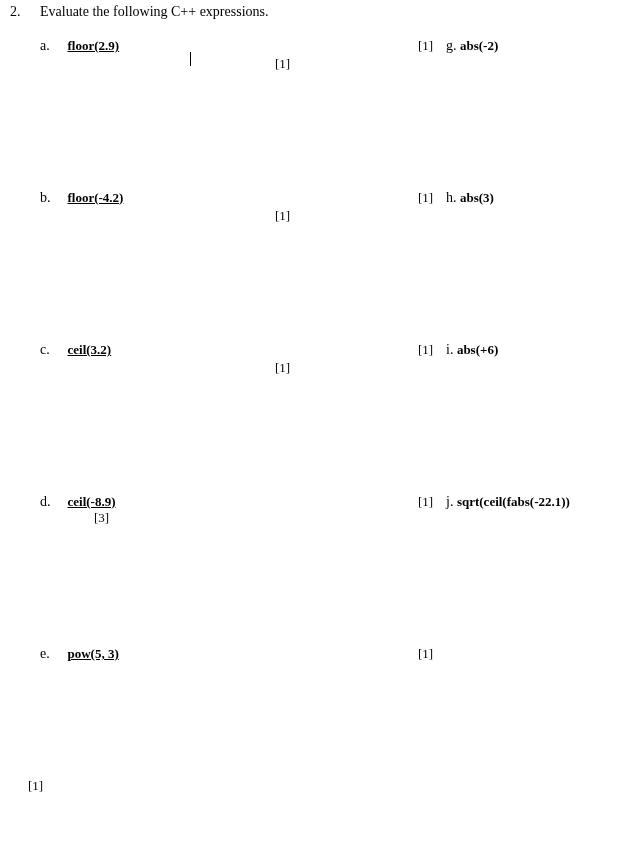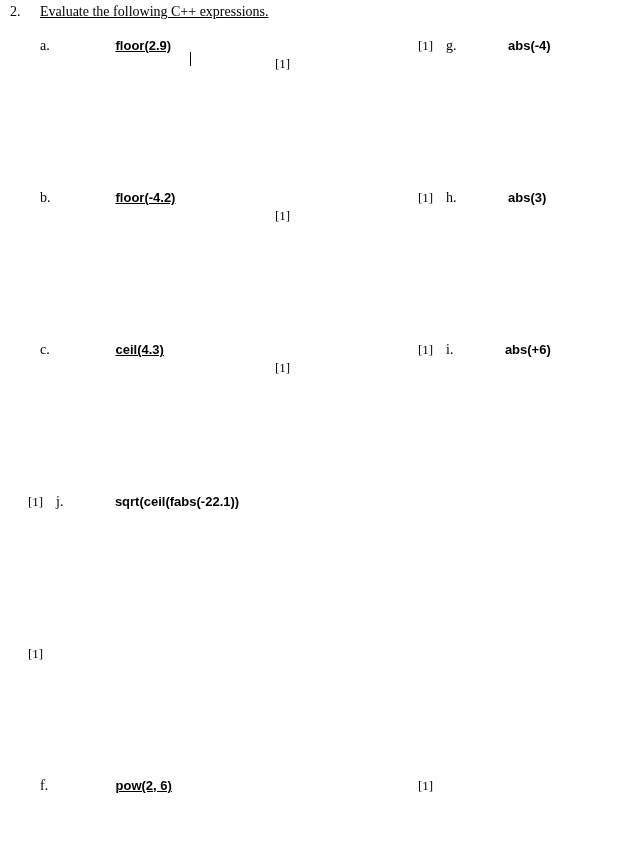--- a/index.html
+++ b/index.html
@@ -19,21 +19,20 @@
     .question-header {
       display: flex;
       gap: 12px;
       margin-bottom: 18px;
     }
     .question-number {
       width: 18px;
     }
     .question-text {
       flex: 1;
-      text-decoration: underline;
     }
     .items-container {
       padding-left: 30px;
     }
     .item-row {
       display: flex;
       position: relative;
       min-height: 152px;
     }
     .item-row:last-child {
@@ -51,24 +50,23 @@
     .item-label {
       display: inline-block;
       width: 24px;
       vertical-align: top;
     }
     .item-expr {
       display: inline-block;
       vertical-align: top;
     }
     .code {
-      font-family: Liberation Sans, sans-serif;
+      font-family: Liberation Serif, serif;
       font-size: 13px;
       font-weight: bold;
-      margin-left: 48px;
     }
     .underline {
       text-decoration: underline;
     }
     .marks-left {
       position: absolute;
       left: 235px;
       top: 18px;
       font-size: 13px;
     }
@@ -116,67 +114,72 @@
   <div class="item-row">
     <div class="left-col">
       <span class="item-label">a.</span>
       <span class="item-expr code underline">floor(2.9)</span>
       <span class="cursor"></span>
       <span class="marks-left">[1]</span>
     </div>
     <div class="right-col">
       <span class="marks-right">[1]</span>
       <span class="right-label">g.</span>
-      <span class="right-expr code">abs(-4)</span>
+      <span class="right-expr code">abs(-2)</span>
     </div>
   </div>
 
   <div class="item-row">
     <div class="left-col">
       <span class="item-label">b.</span>
       <span class="item-expr code underline">floor(-4.2)</span>
       <span class="marks-left">[1]</span>
     </div>
     <div class="right-col">
       <span class="marks-right">[1]</span>
       <span class="right-label">h.</span>
       <span class="right-expr code">abs(3)</span>
     </div>
   </div>
 
   <div class="item-row">
     <div class="left-col">
       <span class="item-label">c.</span>
-      <span class="item-expr code underline">ceil(4.3)</span>
+      <span class="item-expr code underline">ceil(3.2)</span>
       <span class="marks-left">[1]</span>
     </div>
     <div class="right-col">
       <span class="marks-right">[1]</span>
       <span class="right-label">i.</span>
       <span class="right-expr code">abs(+6)</span>
     </div>
   </div>
 
   <div class="item-row">
+    <div class="left-col">
+      <span class="item-label">d.</span>
+      <span class="item-expr code underline">ceil(-8.9)</span>
+      <span class="marks-left-d">[3]</span>
+    </div>
     <div class="right-col">
       <span class="marks-right">[1]</span>
       <span class="right-label">j.</span>
       <span class="right-expr code">sqrt(ceil(fabs(-22.1))</span>
     </div>
   </div>
 
   <div class="item-row" style="min-height: 132px;">
+    <div class="left-col">
+      <span class="item-label">e.</span>
+      <span class="item-expr code underline">pow(5, 3)</span>
+    </div>
     <div class="right-col">
       <span class="marks-right">[1]</span>
     </div>
   </div>
 
   <div class="item-row">
-    <div class="left-col">
-      <span class="item-label">f.</span>
-      <span class="item-expr code underline">pow(2, 6)</span>
-    </div>
     <div class="right-col">
       <span class="marks-right">[1]</span>
     </div>
   </div>
 
 </div>
 
 </body></html>

